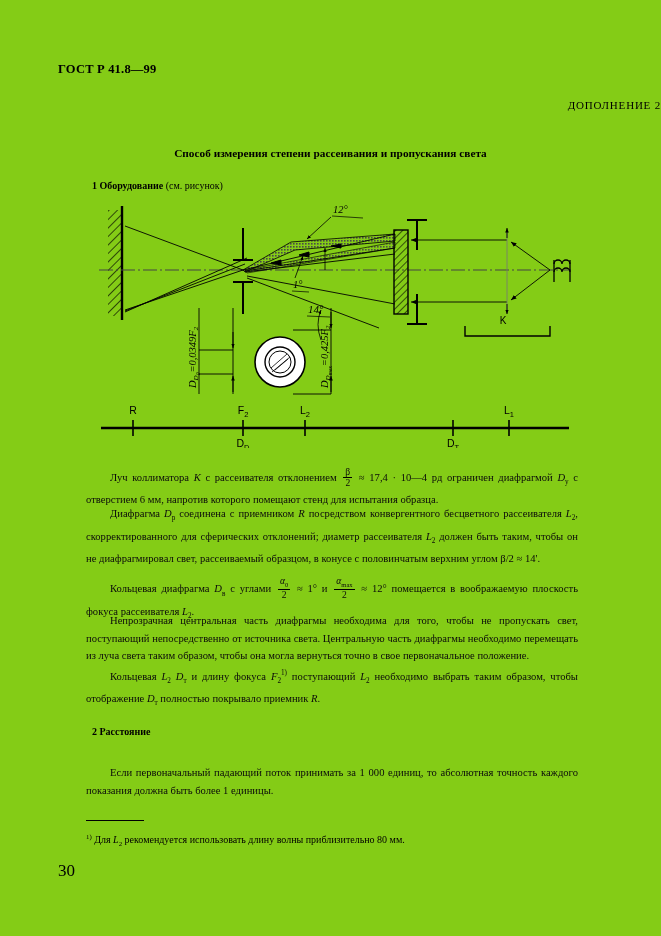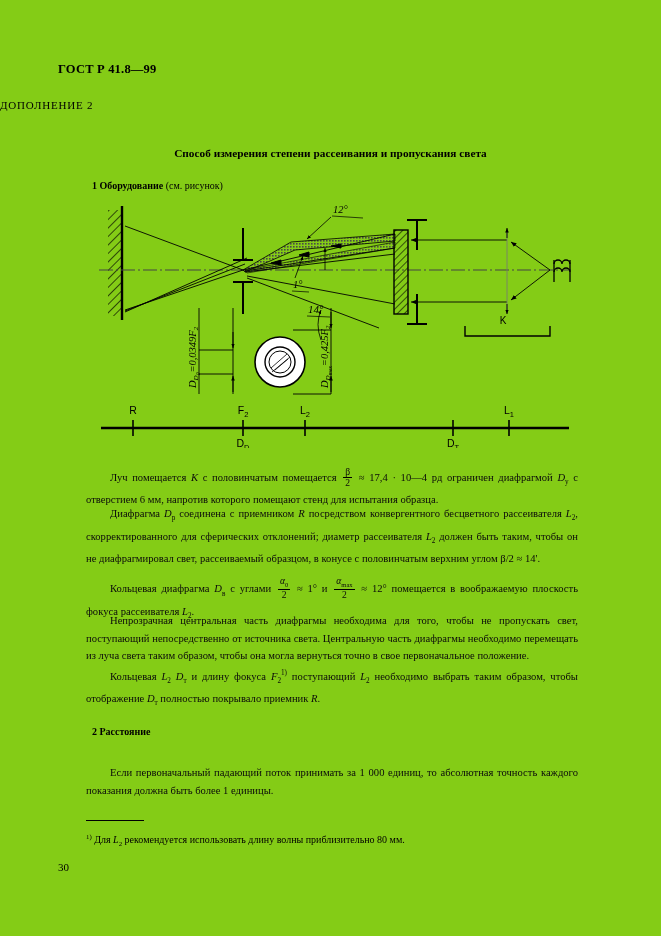--- a/index.html
+++ b/index.html
@@ -24,21 +24,21 @@
     top: 62px;
     font-size: 12.5px;
     font-weight: bold;
     letter-spacing: 0.2px;
   }
   .annex-title {
     position: absolute;
     left: 0;
     top: 99px;
     width: 661px;
-    text-align: left;
+    text-align: right;
     font-size: 11px;
     letter-spacing: 0.8px;
   }
   .method-title {
     position: absolute;
     left: 0;
     top: 147px;
     width: 661px;
     text-align: center;
     font-size: 11.3px;
@@ -109,21 +109,21 @@
     left: 86px;
     top: 829px;
     width: 492px;
     font-size: 10px;
     line-height: 15px;
   }
   .page-num {
     position: absolute;
     left: 58px;
     top: 861px;
-    font-size: 11px;
+    font-size: 17px;
   }
 </style>
 </head>
 <body>
 
 <div class="page">
 
   <div class="doc-code">ГОСТ Р 41.8—99</div>
   <div class="annex-title">ДОПОЛНЕНИЕ 2</div>
   <div class="method-title">Способ измерения степени рассеивания и пропускания света</div>
@@ -282,21 +282,21 @@
         <text x="148" y="216" font-family="Liberation Sans, sans-serif" font-size="10.5" text-anchor="middle">F<tspan font-size="7.5" dy="2.5">2</tspan></text>
         <text x="210" y="216" font-family="Liberation Sans, sans-serif" font-size="10.5" text-anchor="middle">L<tspan font-size="7.5" dy="2.5">2</tspan></text>
         <text x="414" y="216" font-family="Liberation Sans, sans-serif" font-size="10.5" text-anchor="middle">L<tspan font-size="7.5" dy="2.5">1</tspan></text>
 
         <text x="148" y="249" font-family="Liberation Sans, sans-serif" font-size="10.5" text-anchor="middle">D<tspan font-size="7.5" dy="2.5">D</tspan></text>
         <text x="358" y="249" font-family="Liberation Sans, sans-serif" font-size="10.5" text-anchor="middle">D<tspan font-size="7.5" dy="2.5">T</tspan></text>
       </g>
     </svg>
   </div>
 
-  <div class="para" id="p1"><span class="ind"></span><span>Луч помещается </span><i>K</i><span> с половинчатым помещается </span><span class="frac"><span class="num">β</span><span class="den">2</span></span><span> ≈ 17,4 · 10—4 рд ограничен диафрагмой </span><i>D</i><sub>у</sub><span> с отверстием 6 мм, напротив которого помещают стенд для испытания образца.</span></div>
+  <div class="para" id="p1"><span class="ind"></span><span>Луч коллиматора </span><i>K</i><span> с рассеивателя отклонением </span><span class="frac"><span class="num">β</span><span class="den">2</span></span><span> ≈ 17,4 · 10—4 рд ограничен диафрагмой </span><i>D</i><sub>у</sub><span> с отверстием 6 мм, напротив которого помещают стенд для испытания образца.</span></div>
 
   <div class="para" id="p2"><span class="ind"></span><span>Диафрагма </span><i>D</i><sub>р</sub><span> соединена с приемником </span><i>R</i><span> посредством конвергентного бесцветного рассеивателя </span><i>L</i><sub>2</sub><span>, скорректированного для сферических отклонений; диаметр рассеивателя </span><i>L</i><sub>2</sub><span> должен быть таким, чтобы он не диафрагмировал свет, рассеиваемый образцом, в конусе с половинчатым верхним углом β/2 ≈ 14'.</span></div>
 
   <div class="para" id="p3"><span class="ind"></span><span>Кольцевая диафрагма </span><i>D</i><sub>в</sub><span> с углами </span><span class="frac"><span class="num"><i>α</i><sub>0</sub></span><span class="den">2</span></span><span> ≈ 1° и </span><span class="frac"><span class="num"><i>α</i><sub>max</sub></span><span class="den">2</span></span><span> ≈ 12° помещается в воображаемую плоскость фокуса рассеивателя </span><i>L</i><sub>2</sub><span>.</span></div>
 
   <div class="para" id="p4"><span class="ind"></span><span>Непрозрачная центральная часть диафрагмы необходима для того, чтобы не пропускать свет, поступающий непосредственно от источника света. Центральную часть диафрагмы необходимо перемещать из луча света таким образом, чтобы она могла вернуться точно в свое первоначальное положение.</span></div>
 
   <div class="para" id="p5"><span class="ind"></span><span>Кольцевая </span><i>L</i><sub>2</sub><span>  </span><i>D</i><sub>т</sub><span> и длину фокуса </span><i>F</i><sub>2</sub><sup>1)</sup><span> поступающий </span><i>L</i><sub>2</sub><span> необходимо выбрать таким образом, чтобы отображение </span><i>D</i><sub>т</sub><span> полностью покрывало приемник </span><i>R</i><span>.</span></div>
 
   <div class="para" id="p6"><span class="ind"></span><span>Если первоначальный падающий поток принимать за 1 000 единиц, то абсолютная точность каждого показания должна быть более 1 единицы.</span></div>

